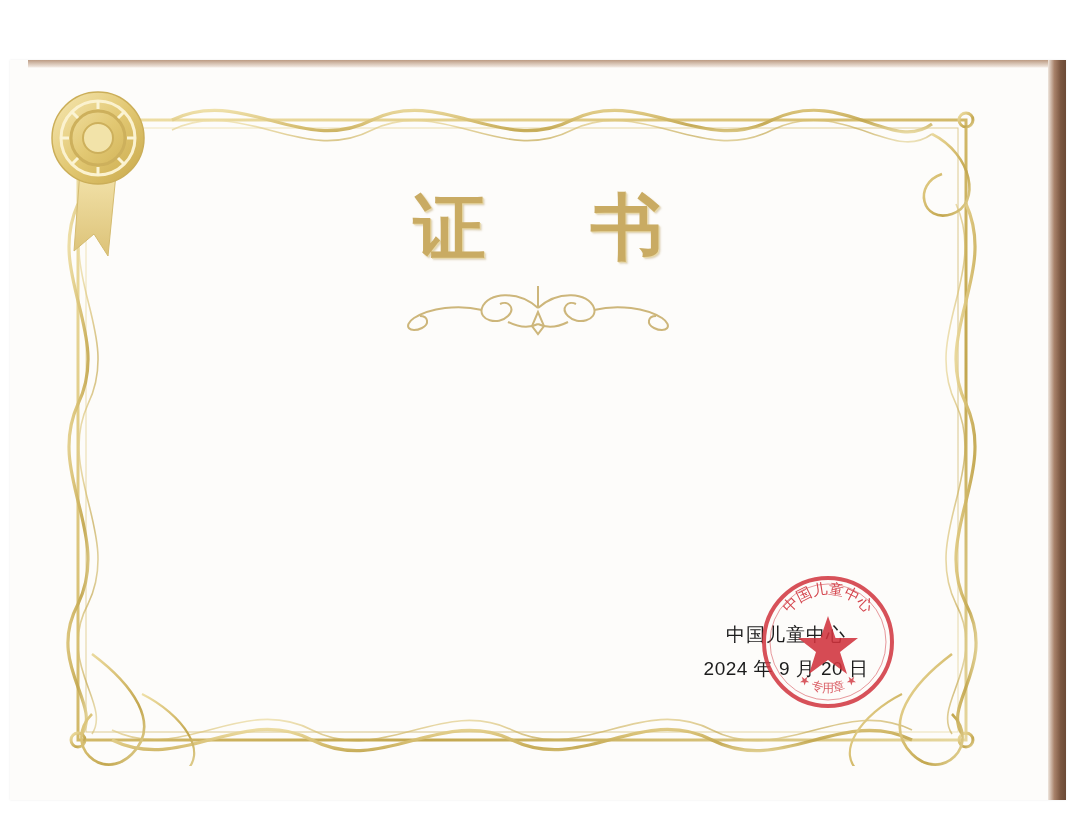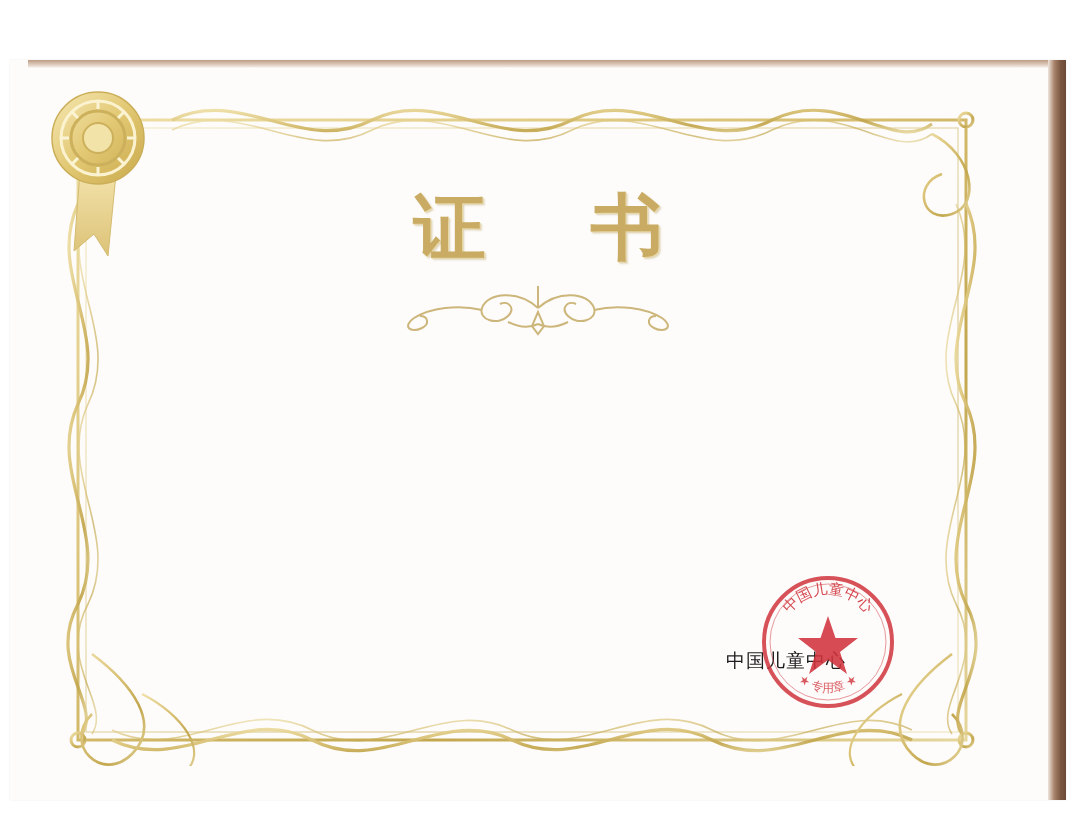--- a/index.html
+++ b/index.html
@@ -257,20 +257,21 @@
           <path d="M180 34 L174 48 L180 56 L186 48 Z"></path>
           <path d="M150 44 C 162 50, 172 50, 180 46"></path>
           <path d="M210 44 C 198 50, 188 50, 180 46"></path>
         </g>
       </svg>
     </div>
 
 
     <div class="sign-area">
       <div class="org-name">中国儿童中心</div>
+      <div class="sign-date">2024 年 9 月 20 日</div>
     </div>
 
     <div class="seal">
       <svg width="140" height="140" viewBox="0 0 140 140" xmlns="http://www.w3.org/2000/svg">
         <circle cx="70" cy="70" r="64" fill="none" stroke="#d0323c" stroke-width="4" opacity="0.85"></circle>
         <circle cx="70" cy="70" r="58" fill="none" stroke="#d0323c" stroke-width="1" opacity="0.5"></circle>
         <path d="M70 44 L77.5 66 L100 66 L82 80 L89 102 L70 88 L51 102 L58 80 L40 66 L62.5 66 Z" fill="#d0323c" opacity="0.88"></path>
         <path id="sealArc" d="M 22 70 A 48 48 0 0 1 118 70" fill="none"></path>
         <text font-family="'DejaVu Sans', sans-serif" font-size="15" fill="#d0323c" opacity="0.9">
           <textPath href="#sealArc" startOffset="50%" text-anchor="middle">中国儿童中心</textPath>

